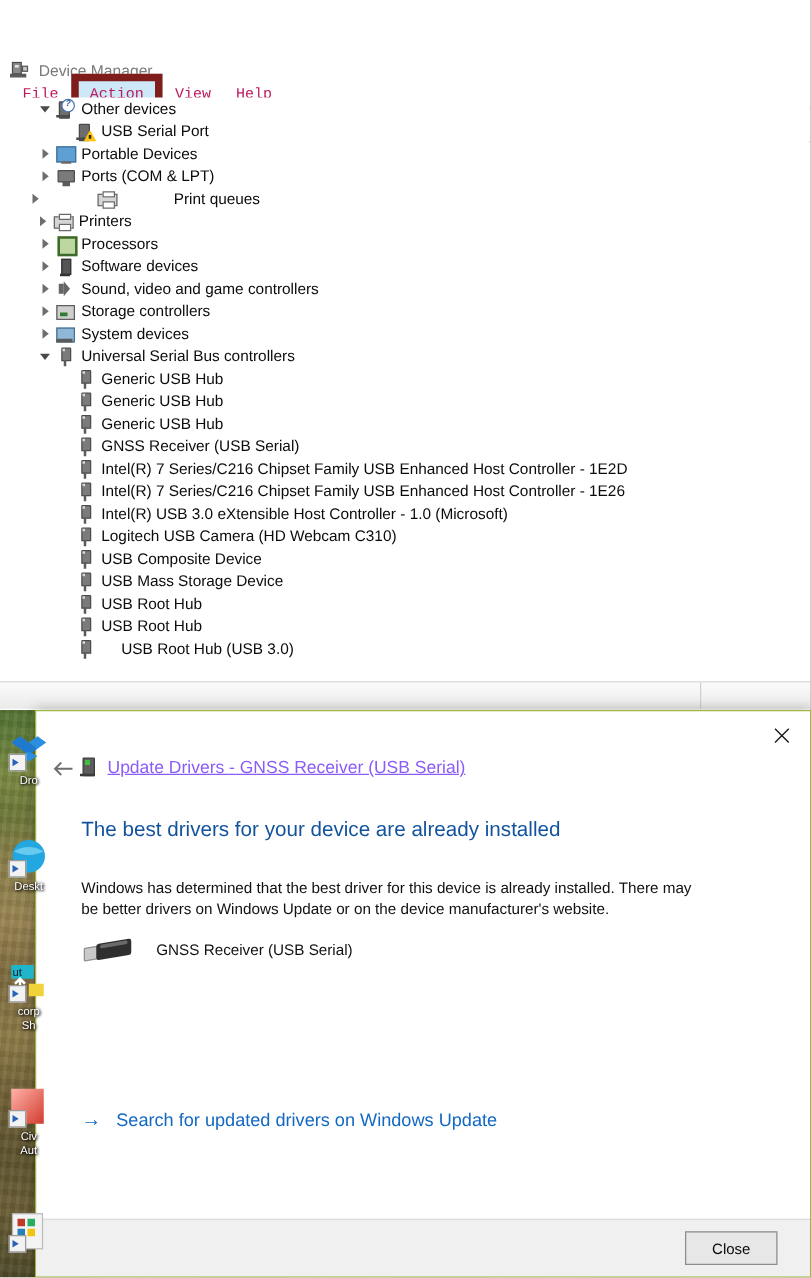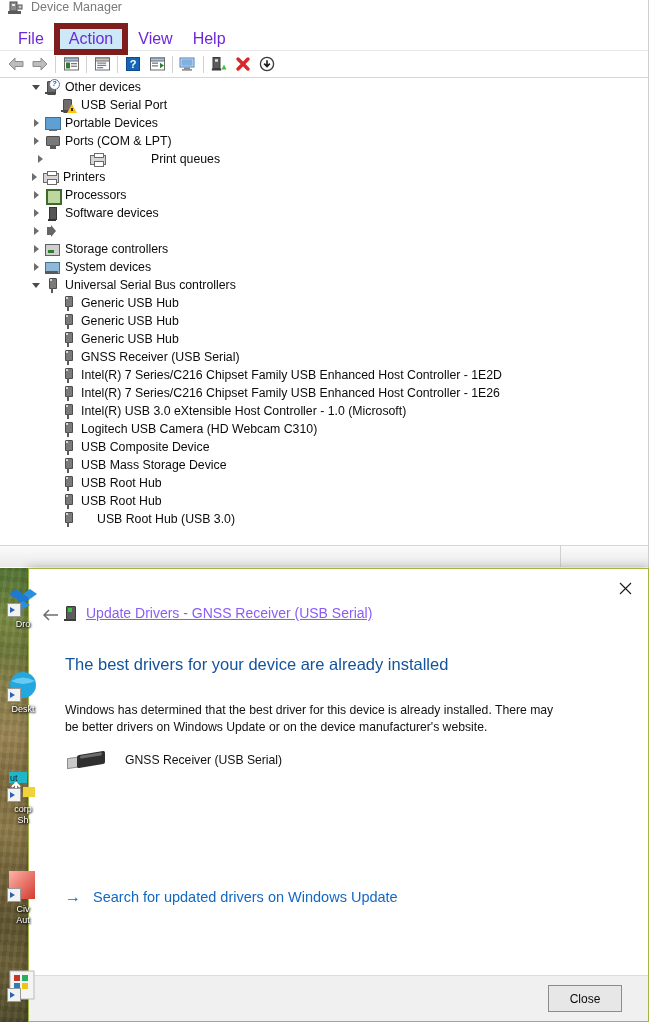--- a/index.html
+++ b/index.html
@@ -41,27 +41,27 @@
     content:"";position:absolute;left:2px;top:3px;
     border-style:solid;border-width:3px 0 3px 5px;
     border-color:transparent transparent transparent #2b62b5;
   }
 
   
   #dm-window{
     position:absolute;left:0;top:0;width:649px;height:568px;background:#fff;
     border-right:1px solid #cfcfcf;box-sizing:border-box;
   }
-  #titlebar{height:28px;display:flex;align-items:flex-start;padding-left:7px;background:#fff;}
+  #titlebar{height:28px;display:flex;align-items:flex-end;padding-left:7px;background:#fff;margin-top:36px;}
   #titlebar .t{margin-left:8px;color:#7a7a7a;font-size:12.5px;}
   .ico-devmgr{width:16px;height:16px;position:relative;display:inline-block;}
 
   #menubar{height:22px;display:flex;align-items:center;padding-left:8px;
            border-bottom:1px solid #e8e8e8;background:#fff;}
-  .menu{padding:2px 9px;font-size:16px;color:#6d28d9;line-height:16px;border:1px solid transparent;}
+  .menu{padding:2px 9px;font-size:12px;color:#be185d;line-height:16px;border:1px solid transparent;font-family:Liberation Mono, monospace;}
   .menu.active{background:#cde8f7;border:6px solid #7f1d1d;}
 
   #toolbar{height:26px;display:flex;align-items:center;padding-left:4px;
            border-bottom:1px solid #d8d8d8;background:#fff;}
   .tbtn{width:24px;height:22px;display:flex;align-items:center;justify-content:center;position:relative;}
   .tsep{width:1px;height:17px;background:#d0d0d0;margin:0 3px;}
 
   
   #tree{position:absolute;left:0;top:78px;right:1px;height:467px;overflow:hidden;background:#fff;}
   .row{display:flex;align-items:center;height:18px;padding-left:0;white-space:nowrap;}
@@ -360,21 +360,21 @@
     <div class="row" style="padding-left:28px;">
       <div class="tw">
           <span class="chev-r"></span>
         </div>
       <div class="ri">
           <i class="port"></i>
         </div>
       <div class="rt">Ports (COM &amp; LPT)</div>
     </div>
 
-    <div class="row" style="padding-left:32px;gap:41px;">
+    <div class="row" style="padding-left:20px;gap:41px;">
       <div class="tw">
           <span class="chev-r"></span>
         </div>
       <div class="ri">
           <i class="printer"></i>
         </div>
       <div class="rt">Print queues</div>
     </div>
 
     <div class="row" style="padding-left:26px;">
@@ -407,20 +407,21 @@
       <div class="rt">Software devices</div>
     </div>
 
     <div class="row" style="padding-left:28px;">
       <div class="tw">
           <span class="chev-r"></span>
         </div>
       <div class="ri">
           <i class="speaker"></i>
         </div>
+      <div class="rt">Sound, video and game controllers</div>
     </div>
 
     <div class="row" style="padding-left:28px;">
       <div class="tw">
           <span class="chev-r"></span>
         </div>
       <div class="ri">
           <i class="storage"></i>
         </div>
       <div class="rt">Storage controllers</div>

